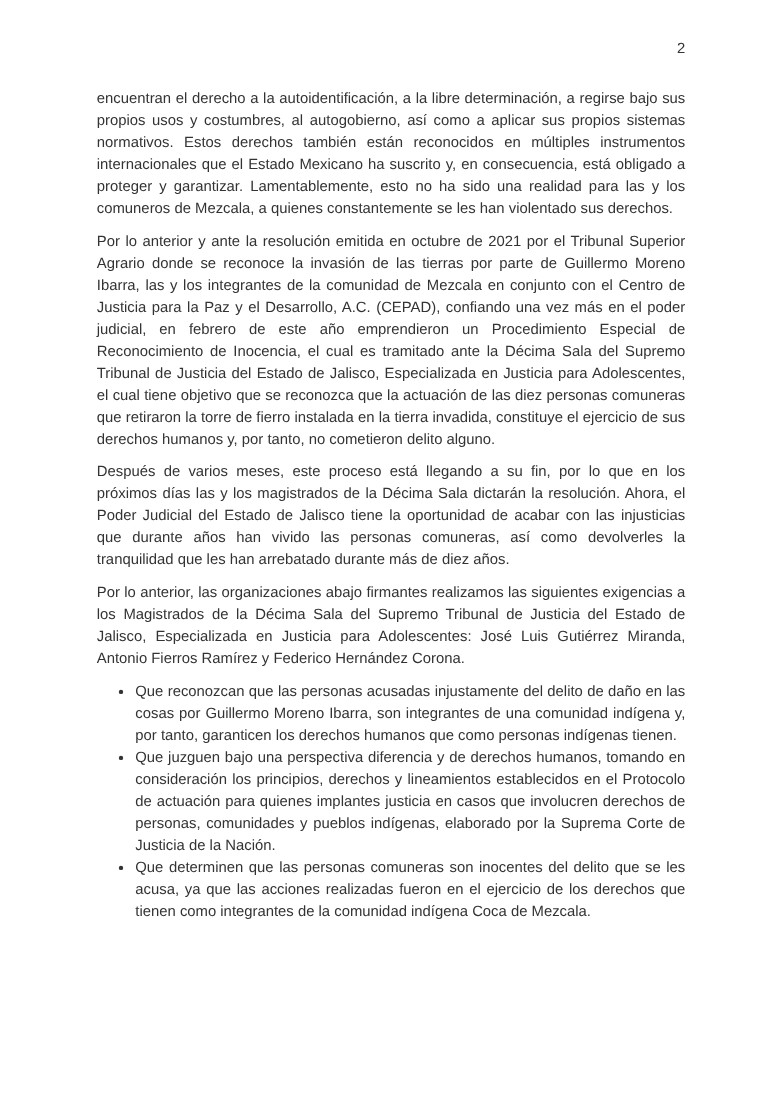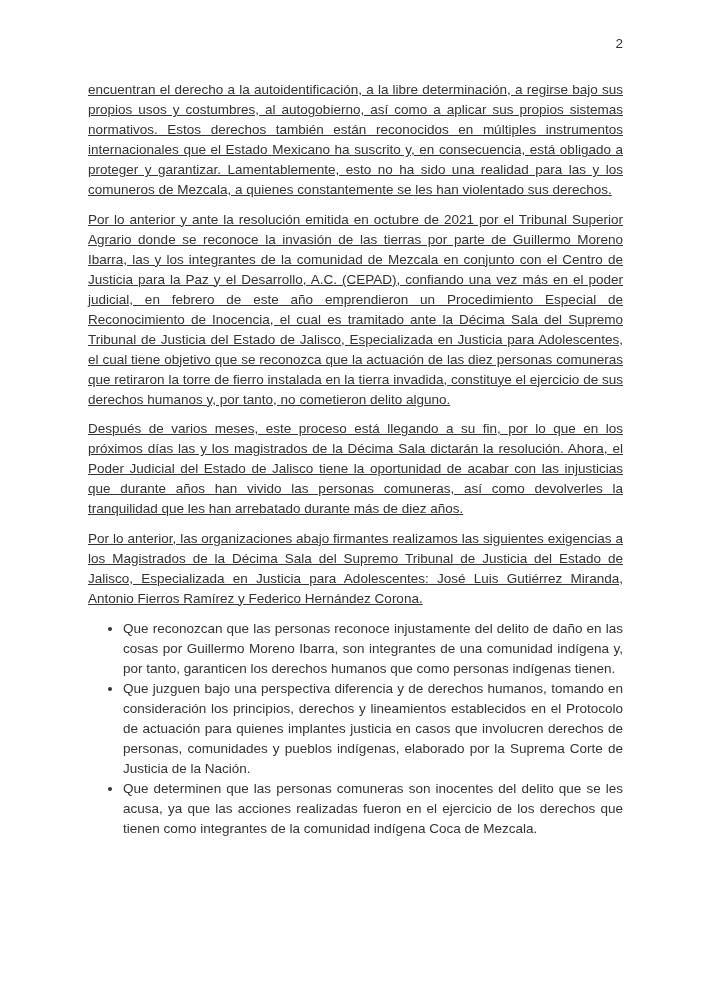--- a/index.html
+++ b/index.html
@@ -20,21 +20,20 @@
     color: #333333;
     overflow: hidden;
   }
   .page-header {
     text-align: right;
     margin-bottom: 26px;
   }
   .body-text p {
     margin: 0 0 9.5px 0;
     text-align: justify;
-    text-decoration: underline;
   }
   ul.demands {
     margin: 10px 0 0 0;
     padding-left: 35px;
   }
   ul.demands li {
     margin: 0;
     text-align: justify;
     list-style-type: disc;
   }
@@ -52,20 +51,20 @@
 
     <p>encuentran el derecho a la autoidentificación, a la libre determinación, a regirse bajo sus propios usos y costumbres, al autogobierno, así como a aplicar sus propios sistemas normativos. Estos derechos también están reconocidos en múltiples instrumentos internacionales que el Estado Mexicano ha suscrito y, en consecuencia, está obligado a proteger y garantizar. Lamentablemente, esto no ha sido una realidad para las y los comuneros de Mezcala, a quienes constantemente se les han violentado sus derechos.</p>
 
     <p>Por lo anterior y ante la resolución emitida en octubre de 2021 por el Tribunal Superior Agrario donde se reconoce la invasión de las tierras por parte de Guillermo Moreno Ibarra, las y los integrantes de la comunidad de Mezcala en conjunto con el Centro de Justicia para la Paz y el Desarrollo, A.C. (CEPAD), confiando una vez más en el poder judicial, en febrero de este año emprendieron un Procedimiento Especial de Reconocimiento de Inocencia, el cual es tramitado ante la Décima Sala del Supremo Tribunal de Justicia del Estado de Jalisco, Especializada en Justicia para Adolescentes, el cual tiene objetivo que se reconozca que la actuación de las diez personas comuneras que retiraron  la torre de fierro instalada en la tierra invadida, constituye el ejercicio de sus derechos humanos y, por tanto, no cometieron delito alguno.</p>
 
     <p>Después de varios meses, este proceso está llegando a su fin, por lo que en los próximos días las y los magistrados de la Décima Sala dictarán la resolución. Ahora, el Poder Judicial del Estado de Jalisco tiene la oportunidad de acabar con las injusticias que durante años han vivido las personas comuneras, así como devolverles la tranquilidad que les han arrebatado durante más de diez años.</p>
 
     <p>Por lo anterior, las organizaciones abajo firmantes realizamos las siguientes exigencias a  los Magistrados de la Décima Sala del Supremo Tribunal de Justicia del Estado de Jalisco, Especializada en Justicia para Adolescentes: José Luis Gutiérrez Miranda, Antonio Fierros Ramírez y Federico Hernández Corona.</p>
 
     <ul class="demands">
-      <li>Que reconozcan que las personas reconoce injustamente del delito de daño en las cosas por Guillermo Moreno Ibarra, son integrantes de una comunidad indígena y, por tanto, garanticen los derechos humanos que como personas indígenas tienen.</li>
+      <li>Que reconozcan que las personas acusadas injustamente del delito de daño en las cosas por Guillermo Moreno Ibarra, son integrantes de una comunidad indígena y, por tanto, garanticen los derechos humanos que como personas indígenas tienen.</li>
       <li>Que juzguen bajo una perspectiva diferencia y de derechos humanos, tomando en consideración los principios, derechos y lineamientos establecidos en el  Protocolo de actuación para quienes implantes justicia en casos que involucren derechos de personas, comunidades y pueblos indígenas, elaborado por la Suprema Corte de Justicia de la Nación.</li>
       <li>Que determinen que las personas comuneras son inocentes del delito que se les acusa, ya que las acciones realizadas fueron en el ejercicio de los derechos que tienen como integrantes de la comunidad indígena Coca de Mezcala.</li>
     </ul>
 
   </div>
 
 </div>
 
 </body></html>

